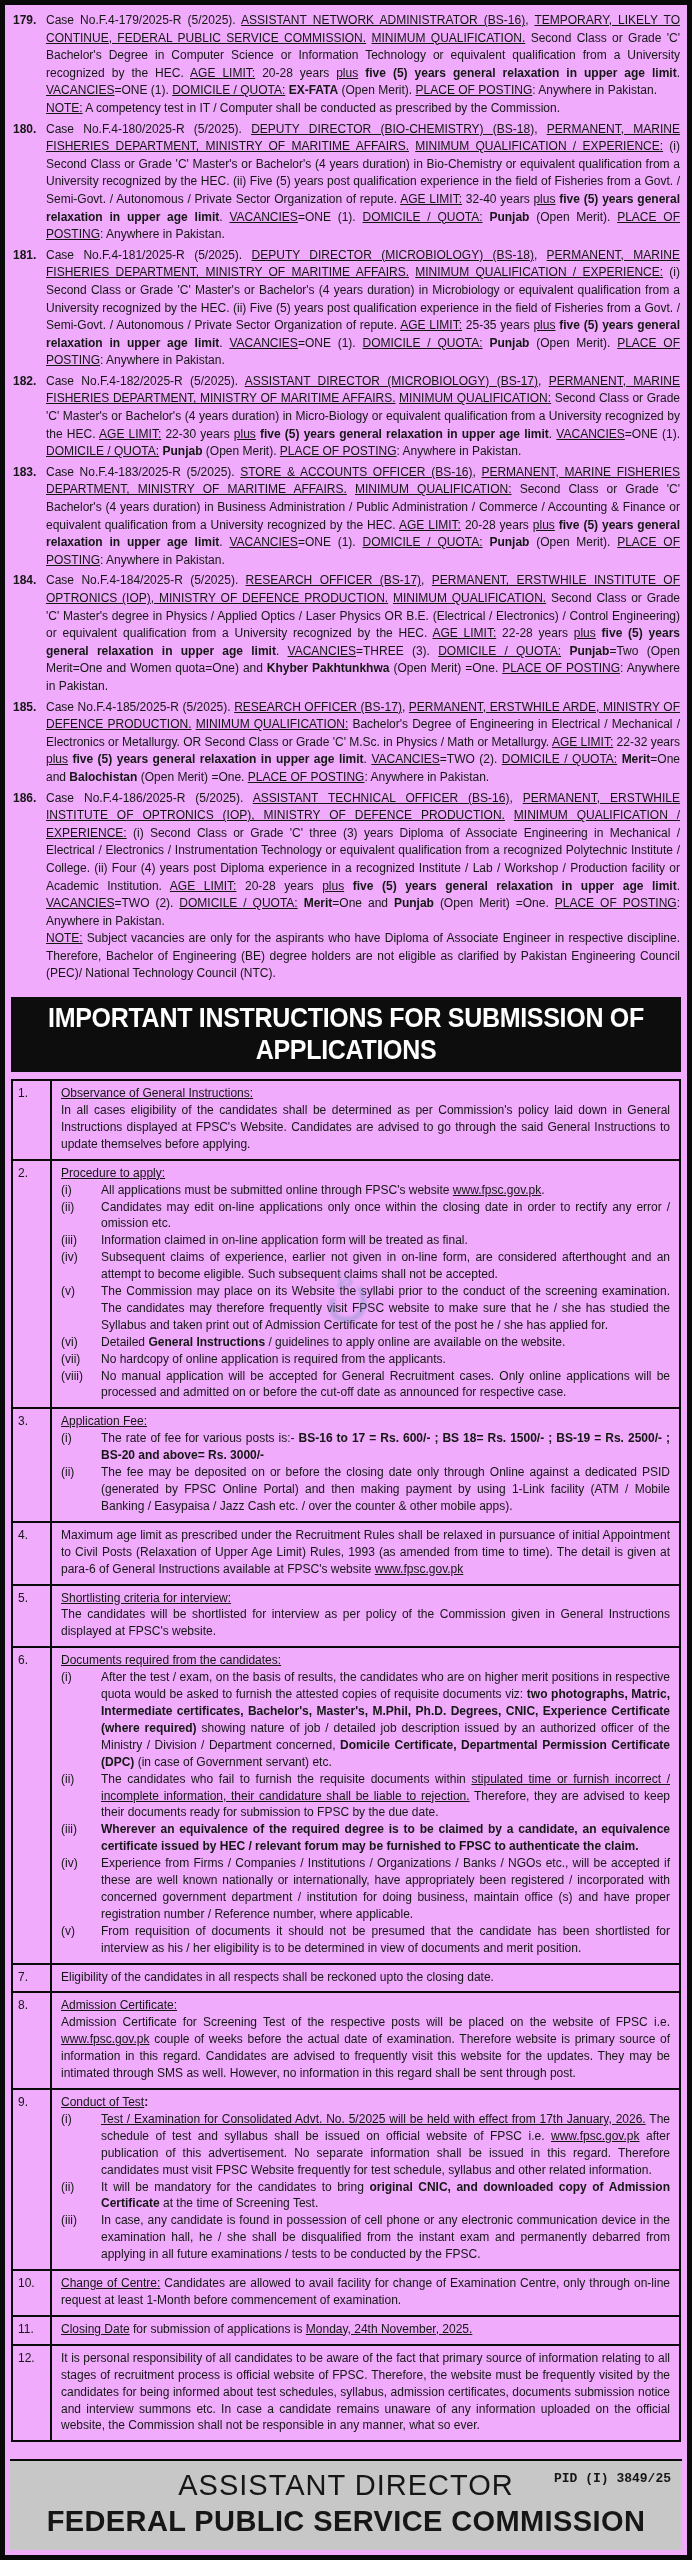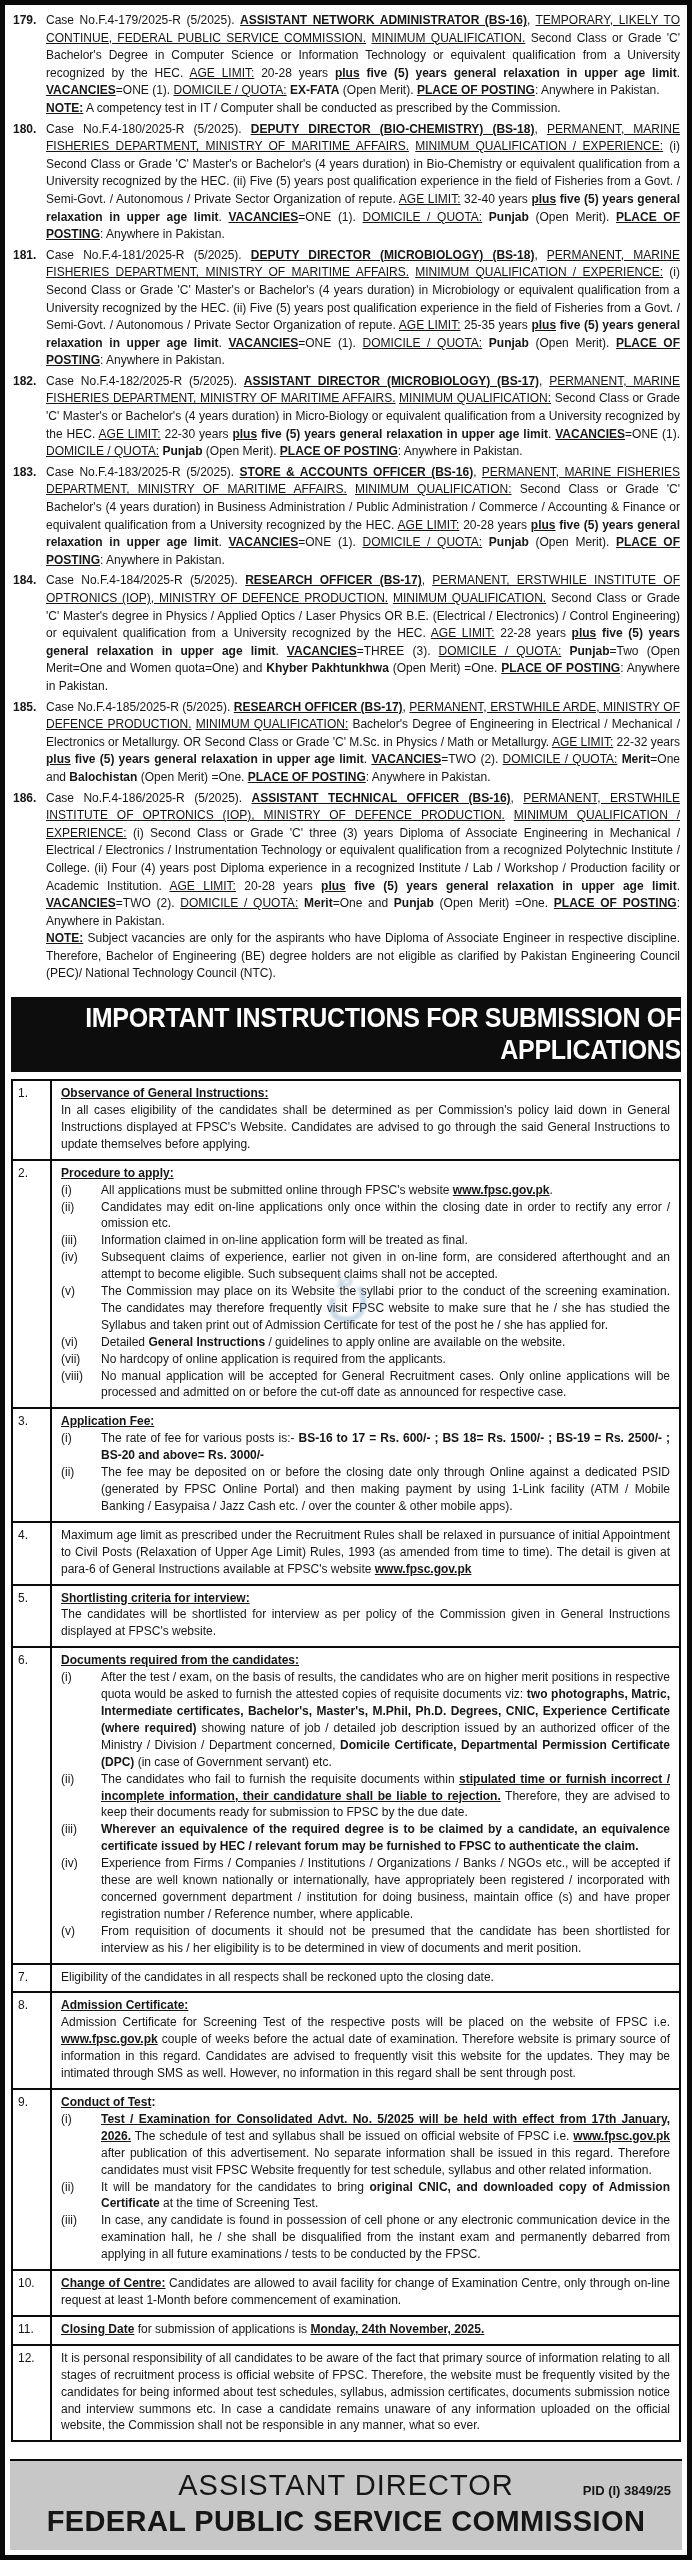--- a/index.html
+++ b/index.html
@@ -1,41 +1,41 @@
 <!DOCTYPE html>
 <html><head>
 <meta charset="utf-8">
 <style>
   html,body{margin:0;padding:0;background:#e9e9e9;}
   .page{
     position:relative;
     width:692px;height:2560px;
     box-sizing:border-box;
-    background:#ffffff;
+    background:#f0abfc;
     border:5px solid #0a0a0a;
     font-family:"Liberation Sans", sans-serif;
     color:#161616;
     overflow:hidden;
   }
   .b{font-weight:bold;}
   .u{text-decoration:underline;}
-  .bu{font-weight:bold;text-decoration:underline;}
+  .bu{font-weight:normal;text-decoration:underline;}
 
   
   .cases{padding:7px 7px 2px 8px;font-size:12px;line-height:17.6px;}
   .case{display:flex;margin-bottom:3px;}
   .cnum{width:33px;flex:none;font-weight:bold;}
   .cbody{flex:1;}
   .cbody p{margin:0;text-align:justify;}
 
   
   .banner{
     background:#0d0d0d;color:#fff;
     margin:9px 6px 7px 6px;
-    text-align:right;
+    text-align:center;
     font-weight:bold;font-size:25px;
     padding:8px 0 9px 0;
     letter-spacing:-0.3px;
   }
   .banner span{display:inline-block;transform:scaleY(1.1);}
 
   
   .itable{
     border:2.5px solid #0a0a0a;
     margin:0 6px;
@@ -60,21 +60,21 @@
     pointer-events:none;
   }
 
   
   .footer{
     position:absolute;left:5px;right:5px;bottom:5px;
     background:#c7c7c7;
     padding:6px 10px 12px 10px;
     border-top:2px solid #0a0a0a;
   }
-  .pid{position:absolute;top:22px;right:11px;font-weight:bold;font-size:13px;}
+  .pid{position:absolute;top:10px;right:11px;font-weight:bold;font-size:13px;font-family:Liberation Mono, monospace;}
   .f1{text-align:center;font-weight:normal;font-size:29px;letter-spacing:1px;margin-top:2px;}
   .f2{text-align:center;font-weight:bold;font-size:29px;letter-spacing:0.4px;margin-top:3px;}
 </style>
 </head>
 <body>
 
 <div class="page">
   <div class="cases">
       <div class="case">
         <div class="cnum">179.</div>

